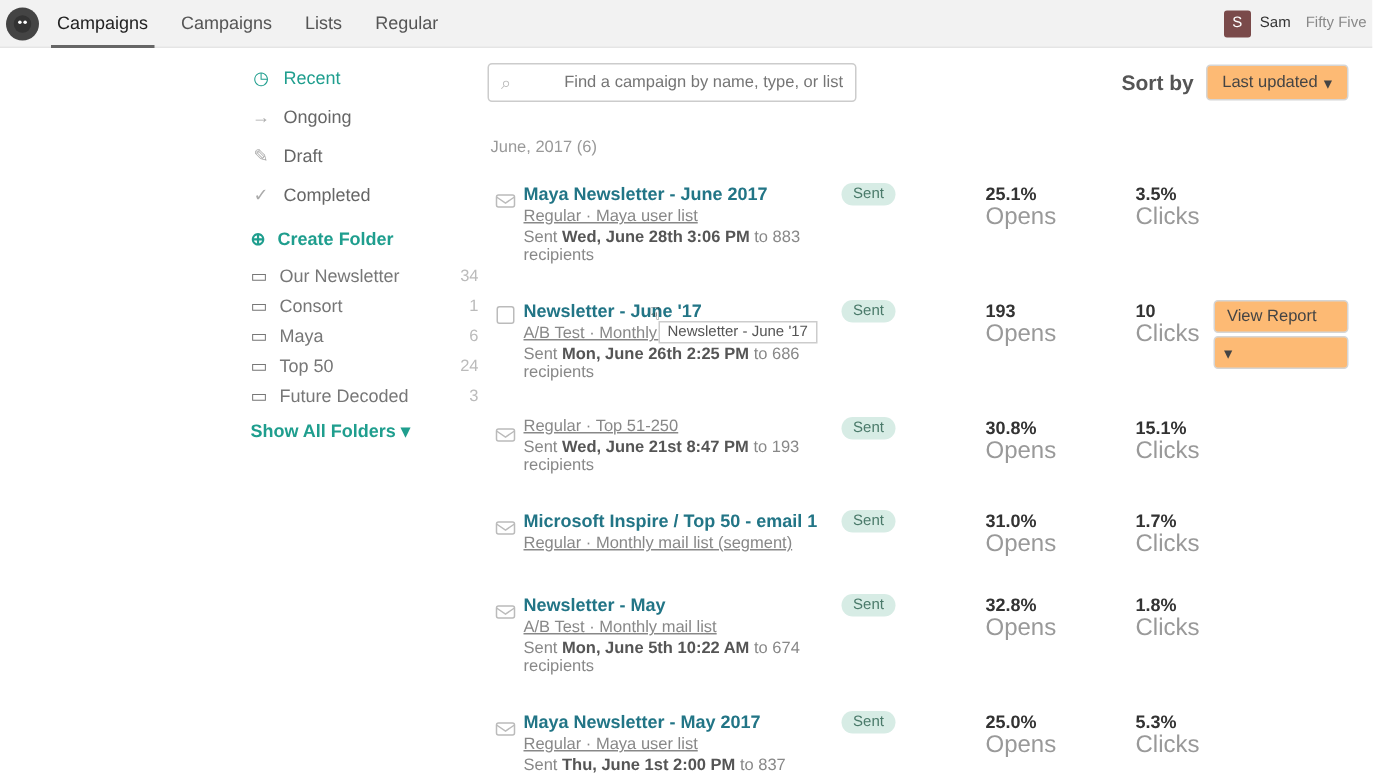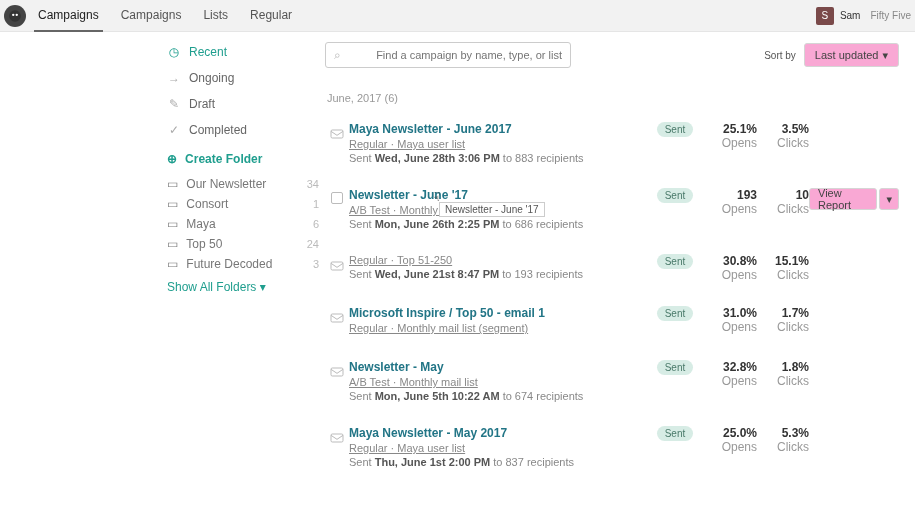--- a/index.html
+++ b/index.html
@@ -18,49 +18,49 @@
 
   .main { display: flex; padding-top: 10px; }
   .sidebar { width: 170px; padding-left: 12px; margin-left: 155px; }
   .sidebar .side-row { display: flex; align-items: center; gap: 8px; height: 20px; margin-bottom: 6px; color: #666; cursor: pointer; }
   .sidebar .side-row.active { color: #1f9e8e; font-weight: 500; }
   .sidebar .side-row .icon { width: 14px; display: flex; justify-content: center; color: #aaa; }
   .sidebar .side-row.active .icon { color: #1f9e8e; }
   .sidebar .create { color: #1f9e8e; font-weight: 600; margin: 12px 0 8px; display: flex; align-items: center; gap: 8px; cursor: pointer; }
   .sidebar .folder-row { display: flex; align-items: center; gap: 8px; height: 20px; color: #777; cursor: pointer; }
   .sidebar .folder-row .count { margin-left: auto; color: #bbb; font-size: 11px; padding-right: 6px; }
-  .sidebar .show-all { color: #1f9e8e; font-weight: 400; margin-top: 6px; cursor: pointer; }
+  .sidebar .show-all { color: #1f9e8e; font-weight: 700; margin-top: 6px; cursor: pointer; }
 
   .content { flex: 1; padding: 0 16px 30px 0; max-width: 590px; }
   .search-row { display: flex; align-items: center; gap: 8px; margin-bottom: 6px; }
   .search { flex: 0 0 246px; display: flex; align-items: center; border: 1px solid #ccc; border-radius: 3px; height: 26px; padding: 0 8px; color: #999; }
   .search input { border: none; outline: none; flex: 1; font-size: 11px; color: #555; background: transparent; text-align: right; }
   .sort-area { margin-left: auto; display: flex; align-items: center; gap: 8px; }
-  .sort-area .sort-label { font-size: 10px; color: #555; font-weight: 400; }
-  .btn { background: #f9a8d4; border: 1px solid #d5d5d5; border-radius: 3px; height: 24px; padding: 0 10px; font-size: 11px; color: #444; display: flex; align-items: center; gap: 4px; cursor: pointer; }
+  .sort-area .sort-label { font-size: 14px; color: #555; font-weight: 700; }
+  .btn { background: #fdba74; border: 1px solid #d5d5d5; border-radius: 3px; height: 24px; padding: 0 10px; font-size: 11px; color: #444; display: flex; align-items: center; gap: 4px; cursor: pointer; }
   .btn.small { height: 22px; padding: 0 8px; }
   .btn.caret-only { padding: 0 6px; }
 
   .section-label { color: #999; font-size: 11px; margin: 24px 0 8px 2px; }
 
   .camp { display: flex; align-items: flex-start; padding: 10px 0 14px; border-bottom: 0; position: relative; }
   .camp .check-col { width: 24px; display: flex; justify-content: center; padding-top: 4px; }
   .camp .check-col .env-icon { color: #bbb; }
   .camp .checkbox { width: 12px; height: 12px; border: 1px solid #bbb; border-radius: 2px; }
   .camp .info { flex: 1; min-width: 0; }
   .camp .title { color: #227586; font-size: 12px; font-weight: 600; margin-bottom: 2px; cursor: pointer; }
   .camp .meta { color: #888; font-size: 11px; margin-bottom: 2px; text-decoration: underline; }
   .camp .sent-line { color: #888; font-size: 11px; }
   .camp .sent-line .b { color: #555; font-weight: 600; }
   .camp .status { width: 60px; display: flex; justify-content: center; padding-top: 0; }
   .badge-sent { background: #d7ece5; color: #4a7a6a; font-size: 10px; padding: 2px 8px; border-radius: 10px; }
-  .camp .stat { width: 52px; text-align: right; }
+  .camp .stat { width: 52px; text-align: left; margin-left: 48px; }
   .camp .stat .val { font-weight: 700; color: #333; font-size: 12px; }
-  .camp .stat .lbl { color: #999; font-size: 12px; }
-  .camp .actions { width: 90px; display: flex; gap: 2px; justify-content: flex-end; padding-top: 0; }
+  .camp .stat .lbl { color: #999; font-size: 16px; }
+  .camp .actions { width: 90px; display: flex; gap: 2px; justify-content: flex-end; padding-top: 0; flex-direction: column; }
 
   .tooltip { position: absolute; background: #fff; border: 1px solid #ccc; padding: 1px 5px; font-size: 10px; color: #555; z-index: 5; left: 90px; top: 14px; }
 
   .cursor-hand { position: absolute; left: 84px; top: 2px; font-size: 12px; color: #333; pointer-events: none; }
 </style>
 </head>
 <body>
 
 <div class="topbar">
   <div class="logo">

